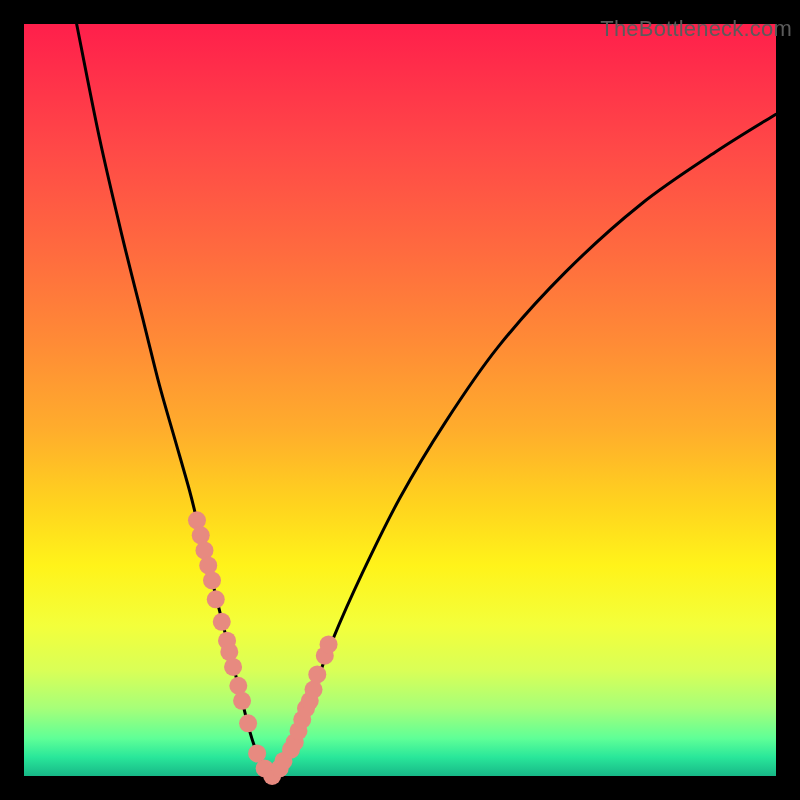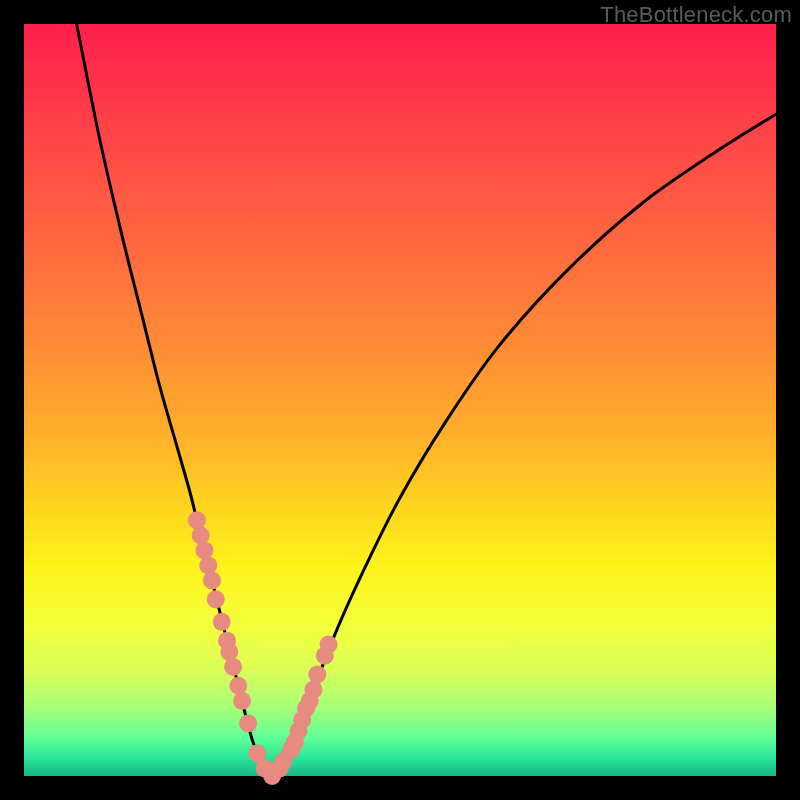--- a/index.html
+++ b/index.html
@@ -37,21 +37,21 @@
       #f3ff3b 80%,
       #d9ff57 86%,
       #a6ff79 91%,
       #5fff97 95%,
       #29e79a 97.5%,
       #17b887 100%
     );
   }
   .watermark {
     position: absolute;
-    top: 2px;
+    top: 16px;
     right: 8px;
     color: #5b5b5b;
     font-size: 22px;
     font-weight: 500;
     letter-spacing: 0.2px;
     user-select: none;
   }
   svg.curve {
     position: absolute;
     left: 0;

